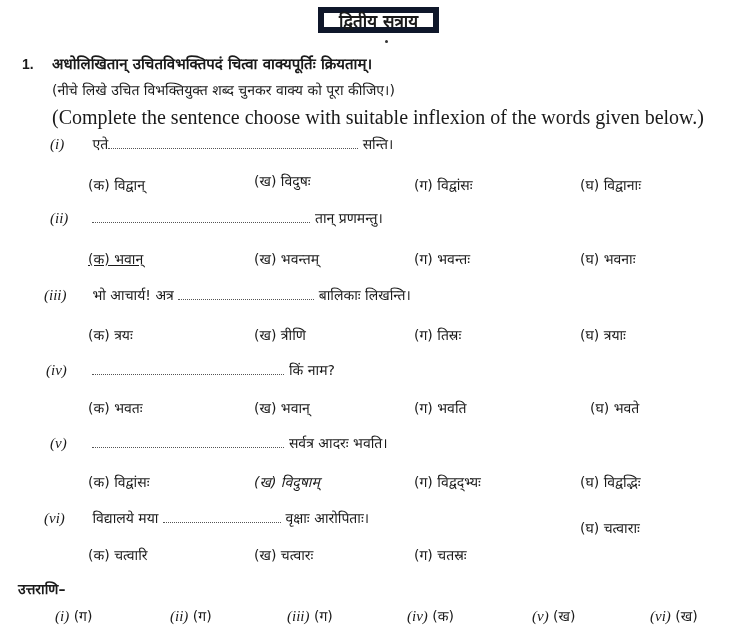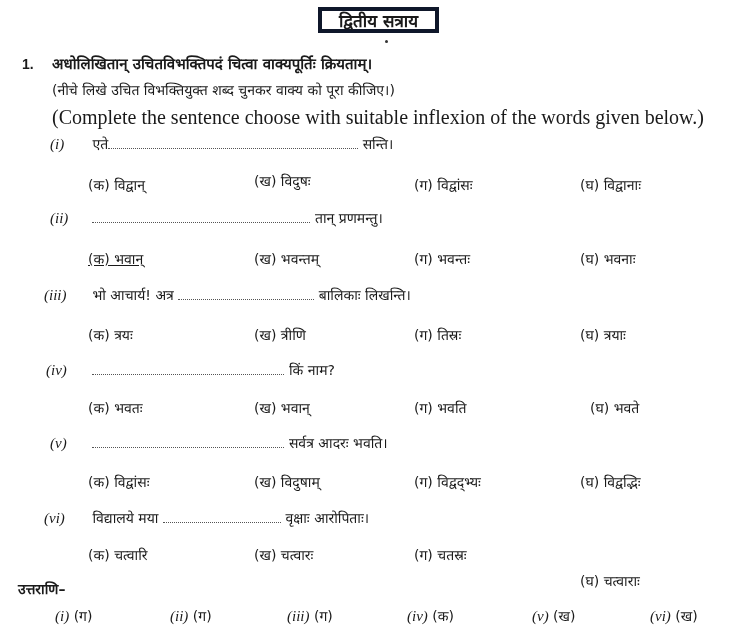--- a/index.html
+++ b/index.html
@@ -2,21 +2,21 @@
 <html><head>
 <meta charset="utf-8">
 <style>
   html, body { margin: 0; padding: 0; background: #ffffff; }
   body {
     width: 745px; height: 629px; position: relative; overflow: hidden;
     font-family: "DejaVu Sans", sans-serif; color: #1a1a1a;
   }
   .title-box {
     position: absolute; left: 318px; top: 7px; width: 121px; height: 26px;
-    border: 4px solid #0f172a; box-sizing: border-box;
+    border: 6px solid #0f172a; box-sizing: border-box;
     display: flex; align-items: center; justify-content: center;
     font-weight: bold; font-size: 17px;
   }
   .dot { position: absolute; left: 385px; top: 40px; width: 3px; height: 3px; background:#333; border-radius:50%; }
   .qnum { position: absolute; left: 22px; top: 56px; font-weight: bold; font-size: 14px; font-family: "Liberation Sans", sans-serif; }
   .qhead { position: absolute; left: 52px; top: 53px; font-weight: bold; font-size: 15px; white-space: nowrap; }
   .line { position: absolute; white-space: nowrap; font-size: 14px; }
   .en { font-family: "Liberation Serif", serif; font-size: 20px; }
   .rn { font-family: "Liberation Serif", serif; font-style: italic; font-size: 15px; display:inline-block; }
   .blank { display: inline-block; border-bottom: 1px dotted #555; height: 10px; vertical-align: baseline; }
@@ -77,34 +77,34 @@
 <div class="opt" style="left:254px;top:398px;">(ख) भवान्</div>
 <div class="opt" style="left:414px;top:398px;">(ग) भवति</div>
 <div class="opt" style="left:580px;top:398px;margin-left:10px;">(घ) भवते</div>
 
 <div class="line" style="left:50px;top:433px;">
   <span class="rn" style="width:38px">(v)</span>
   <span class="blank" style="width:192px"></span>
   <span>सर्वत्र आदरः भवति।</span>
 </div>
 <div class="opt" style="left:88px;top:472px;">(क) विद्वांसः</div>
-<div class="opt" style="left:254px;top:472px;">(ख) विदुषाम्</div>
+<div class="opt" style="left:254px;top:472px;font-style:italic;">(ख) विदुषाम्</div>
 <div class="opt" style="left:414px;top:472px;">(ग) विद्वद्भ्यः</div>
 <div class="opt" style="left:580px;top:472px;">(घ) विद्वद्भिः</div>
 
 <div class="line" style="left:44px;top:508px;">
   <span class="rn" style="width:44px">(vi)</span>
   <span>विद्यालये मया</span>
   <span class="blank" style="width:118px"></span>
   <span>वृक्षाः आरोपिताः।</span>
 </div>
 <div class="opt" style="left:88px;top:545px;">(क) चत्वारि</div>
 <div class="opt" style="left:254px;top:545px;">(ख) चत्वारः</div>
 <div class="opt" style="left:414px;top:545px;">(ग) चतस्रः</div>
-<div class="opt" style="left:580px;top:571px;">(घ) चत्वाराः</div>
+<div class="opt" style="left:580px;top:518px;">(घ) चत्वाराः</div>
 
 <div class="ans-head">उत्तराणि–</div>
 <div class="ans" style="left:55px;"><span class="rn">(i)</span> <span>(ग)</span></div>
 <div class="ans" style="left:170px;"><span class="rn">(ii)</span> <span>(ग)</span></div>
 <div class="ans" style="left:287px;"><span class="rn">(iii)</span> <span>(ग)</span></div>
 <div class="ans" style="left:407px;"><span class="rn">(iv)</span> <span>(क)</span></div>
 <div class="ans" style="left:532px;"><span class="rn">(v)</span> <span>(ख)</span></div>
 <div class="ans" style="left:650px;"><span class="rn">(vi)</span> <span>(ख)</span></div>
 
 </body></html>

